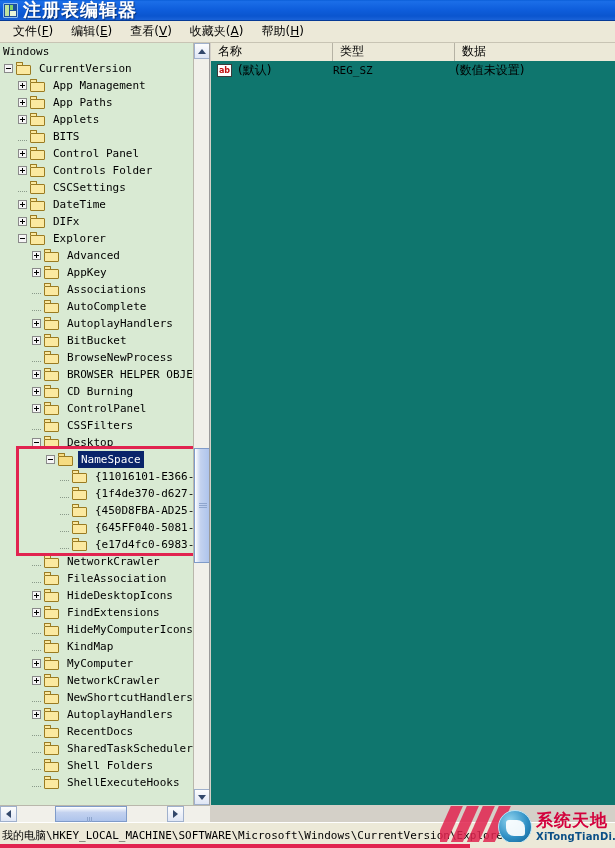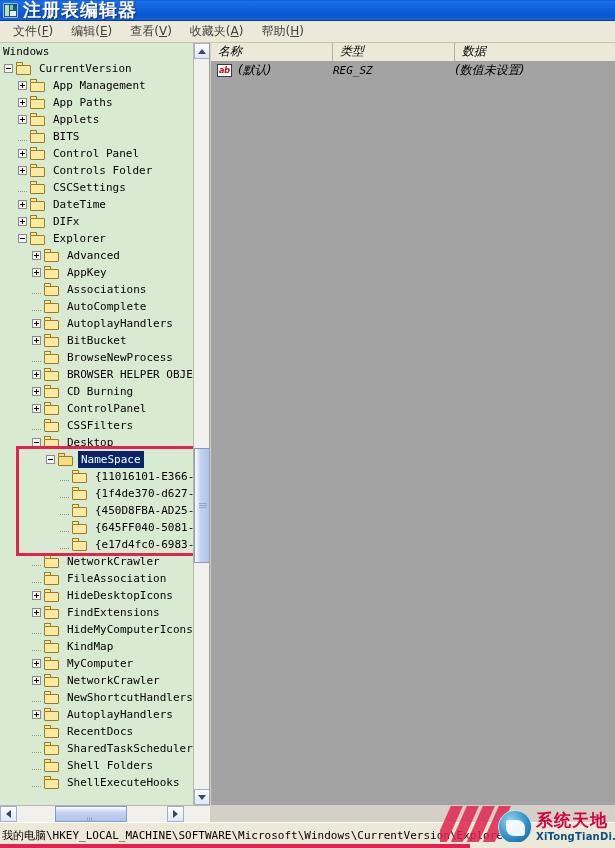--- a/index.html
+++ b/index.html
@@ -43,21 +43,21 @@
 
   
   .menubar {
     position: absolute; left: 0; top: 21px; width: 615px; height: 22px;
     background: #ece9d8;
     display: flex; align-items: center;
     padding-left: 4px;
     border-bottom: 1px solid #c8c4b4;
   }
   .menu-item {
-    font-size: 12px; color: #404040; padding: 2px 9px 3px 9px;
+    font-size: 12px; color: #000000; padding: 2px 9px 3px 9px;
     font-family: "DejaVu Sans", sans-serif; white-space: nowrap;
     cursor: default;
   }
   .menu-item .mn { text-decoration: underline; }
 
   
   .tree-pane {
     position: absolute; left: 0; top: 43px; width: 210px; height: 762px;
     background: #d9ead3;
     border-right: 1px solid #9b9b9b;
@@ -160,22 +160,21 @@
     position: absolute; top: 0; height: 16px;
     background: linear-gradient(180deg,#ffffff,#c3d2ef 40%,#aec4ec);
     border: 1px solid #7f9bc9;
   }
   .hgrip { position:absolute; top:4px; left:50%; margin-left:-4px; width:8px; height:8px; }
   .hgrip i { display:inline-block; width:1px; height:8px; background:#8ea5cd; margin-right:1px; }
 
   
   .list-pane {
     position: absolute; left: 211px; top: 43px; width: 404px; height: 762px;
-    background: #a3a3a3;
-    font-style: italic;
+    background: #0f766e;
   }
   .list-header {
     position: absolute; left: 0; top: 0; width: 404px; height: 18px;
     background: #ece9d8; border-bottom: 1px solid #9b9b9b;
     display: flex;
   }
   .col {
     height: 18px; line-height: 17px; font-size: 12px;
     font-family: "DejaVu Sans", sans-serif; color: #000;
     padding-left: 7px; border-right: 1px solid #b5b2a4;

